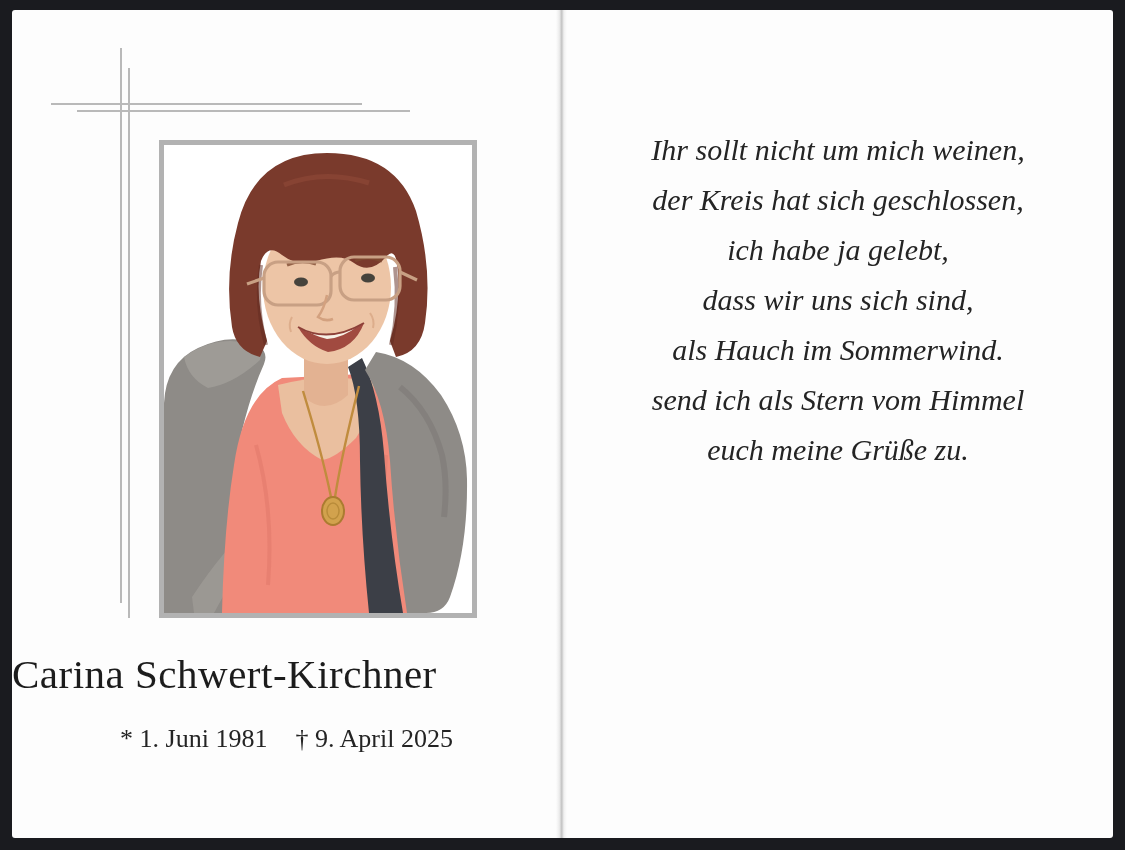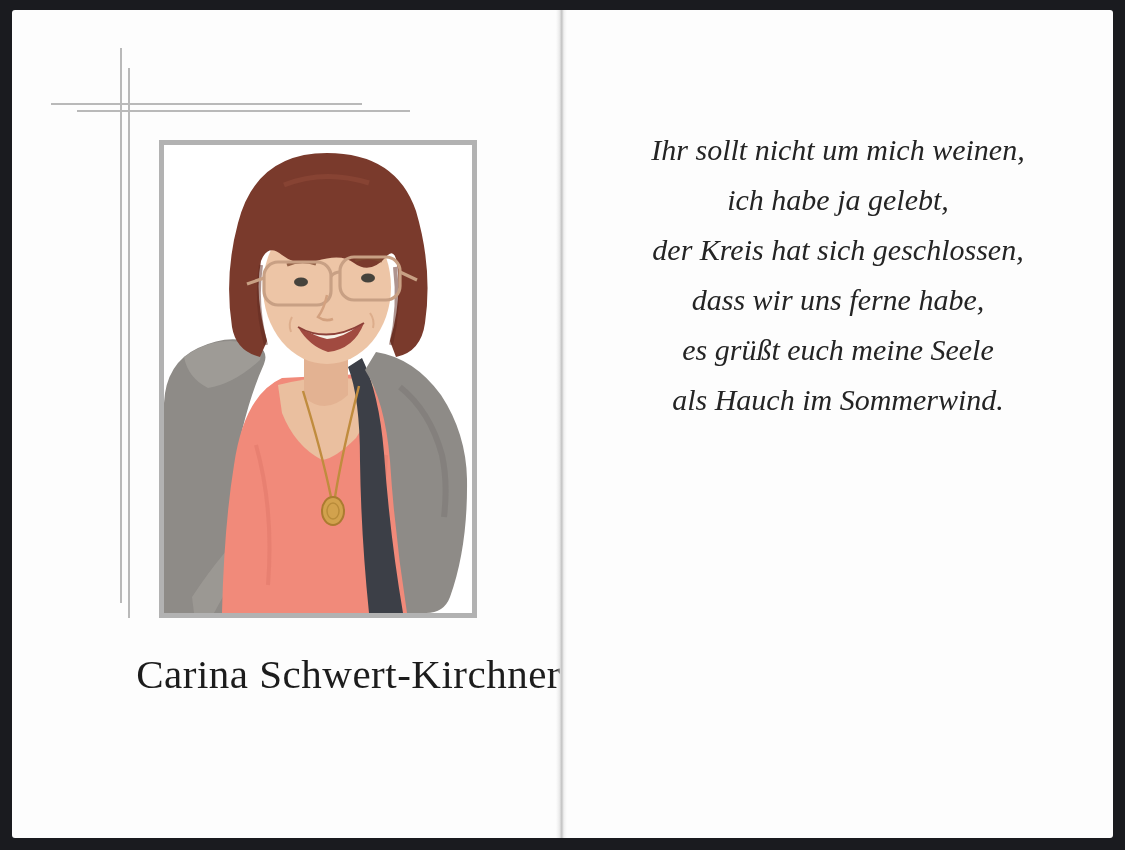--- a/index.html
+++ b/index.html
@@ -66,21 +66,21 @@
     border: 5px solid #b2b2b2;
     background: #ffffff;
   }
   .photo-frame svg { display: block; }
 
   .deceased-name {
     position: absolute;
     left: 0;
     top: 640px;
     width: 549px;
-    text-align: right;
+    text-align: left;
     font-size: 41px;
     color: #1c1c1c;
     letter-spacing: 0.5px;
     white-space: nowrap;
   }
   .life-dates {
     position: absolute;
     left: 0;
     top: 714px;
     width: 549px;
@@ -176,29 +176,33 @@
 
           <path d="M139,246 Q158,308 167,352" stroke="#c08c3e" stroke-width="2.4" fill="none"></path>
           <path d="M195,241 Q178,308 171,352" stroke="#c08c3e" stroke-width="2.4" fill="none"></path>
           <ellipse cx="169" cy="366" rx="11" ry="14" fill="#d2a24d" stroke="#ab7c30" stroke-width="2"></ellipse>
           <ellipse cx="169" cy="366" rx="6" ry="8" fill="none" stroke="#b98c3a" stroke-width="1.5"></ellipse>
         </svg>
       </div>
 
       <div class="deceased-name">Carina Schwert-Kirchner</div>
 
+      <div class="life-dates">
+        <span class="birth">* 1. Juni 1981</span><span class="death">† 9. April 2025</span>
+      </div>
     </div>
 
     <div class="fold"></div>
 
     <div class="page page-right">
       <div class="poem">
         <div class="poem-line">Ihr sollt nicht um mich weinen,</div>
+        <div class="poem-line">der Kreis hat sich geschlossen,</div>
         <div class="poem-line">ich habe ja gelebt,</div>
-        <div class="poem-line">der Kreis hat sich geschlossen,</div>
-        <div class="poem-line">dass wir uns ferne habe,</div>
-        <div class="poem-line">es grüßt euch meine Seele</div>
+        <div class="poem-line">dass wir uns sich sind,</div>
         <div class="poem-line">als Hauch im Sommerwind.</div>
+        <div class="poem-line">send ich als Stern vom Himmel</div>
+        <div class="poem-line">euch meine Grüße zu.</div>
       </div>
     </div>
 
   </div>
 </div>
 
 </body></html>

